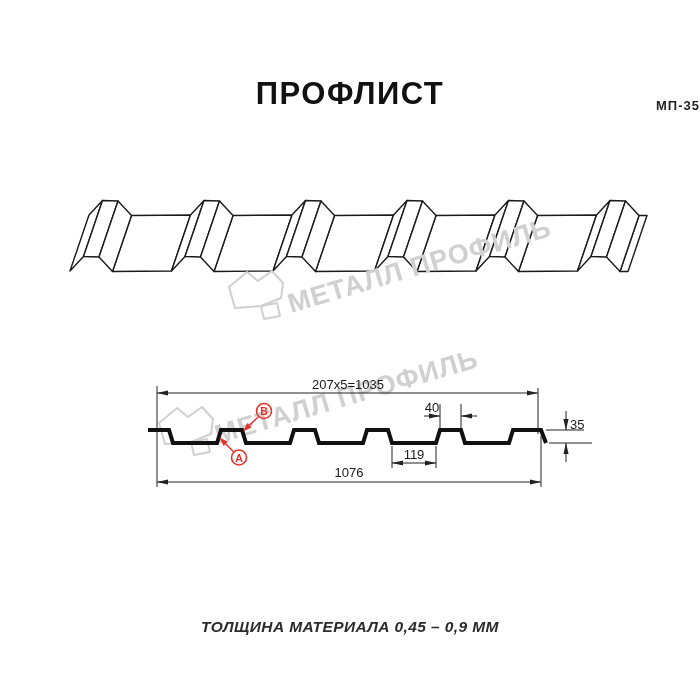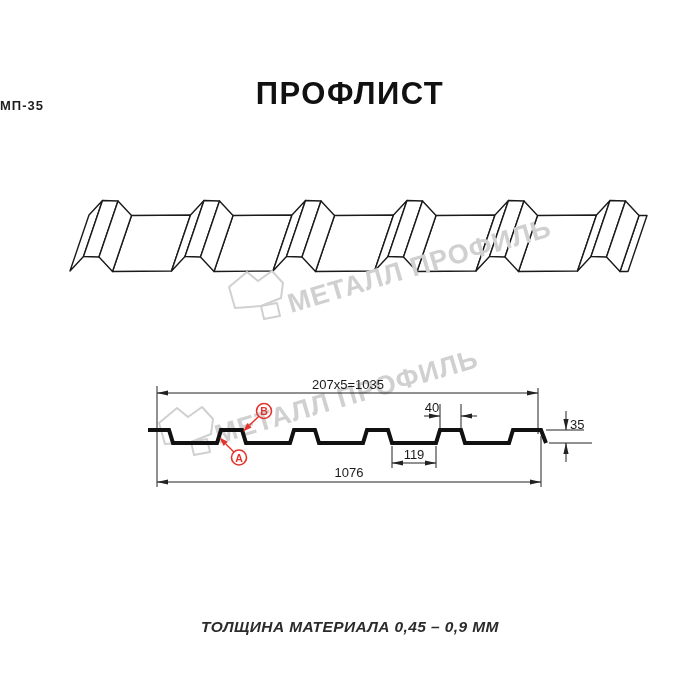--- a/index.html
+++ b/index.html
@@ -5,21 +5,21 @@
   html,body{margin:0;padding:0;background:#fff;}
   .page{
     position:relative;width:700px;height:700px;background:#ffffff;overflow:hidden;
     font-family:"Liberation Sans",sans-serif;color:#1a1a1a;
   }
   .title{
     position:absolute;left:0;top:56px;width:700px;text-align:center;
     font-size:31px;font-weight:800;letter-spacing:1.5px;color:#111;margin-top:20px;
   }
   .subtitle{
-    position:absolute;left:0;top:98px;width:700px;text-align:left;
+    position:absolute;left:0;top:98px;width:700px;text-align:right;
     font-size:13px;font-weight:700;letter-spacing:1px;color:#1f1f1f;
   }
   .footer{
     position:absolute;left:0;top:618px;width:700px;text-align:center;
     font-size:15.5px;font-weight:600;letter-spacing:.4px;color:#2b2b2b;font-style:italic;
   }
   svg{position:absolute;left:0;top:0;}
   .dim-text{font-family:"Liberation Sans",sans-serif;font-size:13px;fill:#1a1a1a;}
   .dim-line{stroke:#222;stroke-width:1;fill:none;}
   .dim-arrow{fill:#222;stroke:none;}

